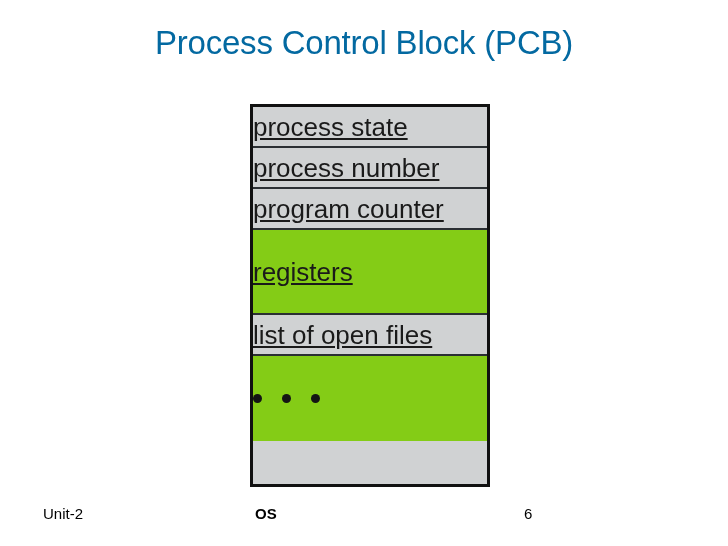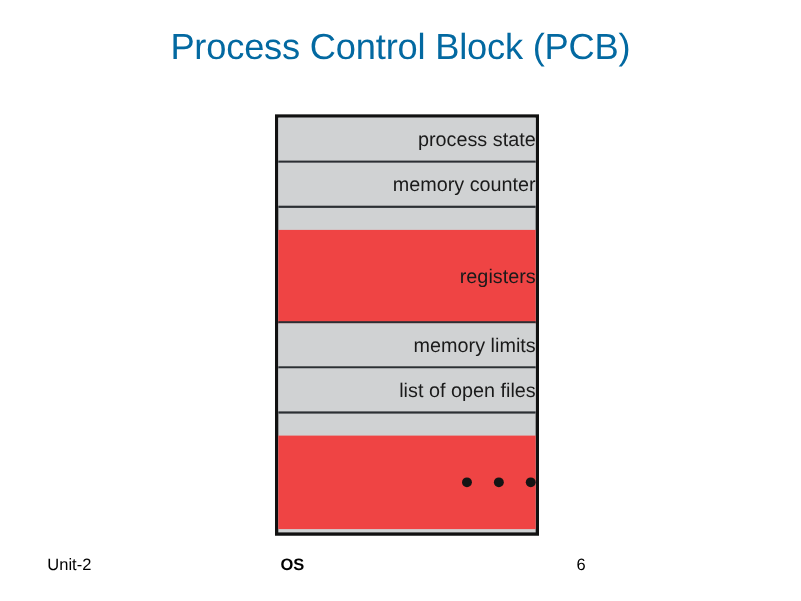--- a/index.html
+++ b/index.html
@@ -41,33 +41,34 @@
     border: 3px solid #111111;
     box-sizing: border-box;
     background: #d0d2d3;
     display: flex;
     flex-direction: column;
   }
   .pcb-row {
     position: relative;
     display: flex;
     align-items: center;
-    justify-content: flex-end;
+    justify-content: flex-start;
     box-sizing: border-box;
     border-bottom: 2px solid #2b2f33;
-    font-size: 18px;
+    font-size: 26px;
     line-height: 24px;
     color: #1a1a1a;
     white-space: nowrap;
+    text-decoration: underline;
   }
   .pcb-row:last-child {
     border-bottom: none;
   }
   .pcb-row.fill-gray { background: #d0d2d3; }
-  .pcb-row.fill-blue { background: #ef4444; margin-top: 20px; }
+  .pcb-row.fill-blue { background: #84cc16; }
 
   .pcb-row.h-short { flex: 0 0 41px; }
   .pcb-row.h-tall  { flex: 0 0 85px; }
 
   
   .ellipsis-dots {
     display: flex;
     gap: 20px;
     align-items: center;
   }
@@ -103,32 +104,32 @@
 <body>
 
 <div id="slide-title">Process Control Block (PCB)</div>
 
 <div id="pcb-diagram">
 
   <div class="pcb-row fill-gray h-short">
     <span>process state</span>
   </div>
 
+  <div class="pcb-row fill-gray h-short">
+    <span>process number</span>
+  </div>
 
   <div class="pcb-row fill-gray h-short">
-    <span>memory counter</span>
+    <span>program counter</span>
   </div>
 
   <div class="pcb-row fill-blue h-tall">
     <span>registers</span>
   </div>
 
-  <div class="pcb-row fill-gray h-short">
-    <span>memory limits</span>
-  </div>
 
   <div class="pcb-row fill-gray h-short">
     <span>list of open files</span>
   </div>
 
   <div class="pcb-row fill-blue h-tall">
     <span class="ellipsis-dots">
       <span class="dot"></span>
       <span class="dot"></span>
       <span class="dot"></span>

